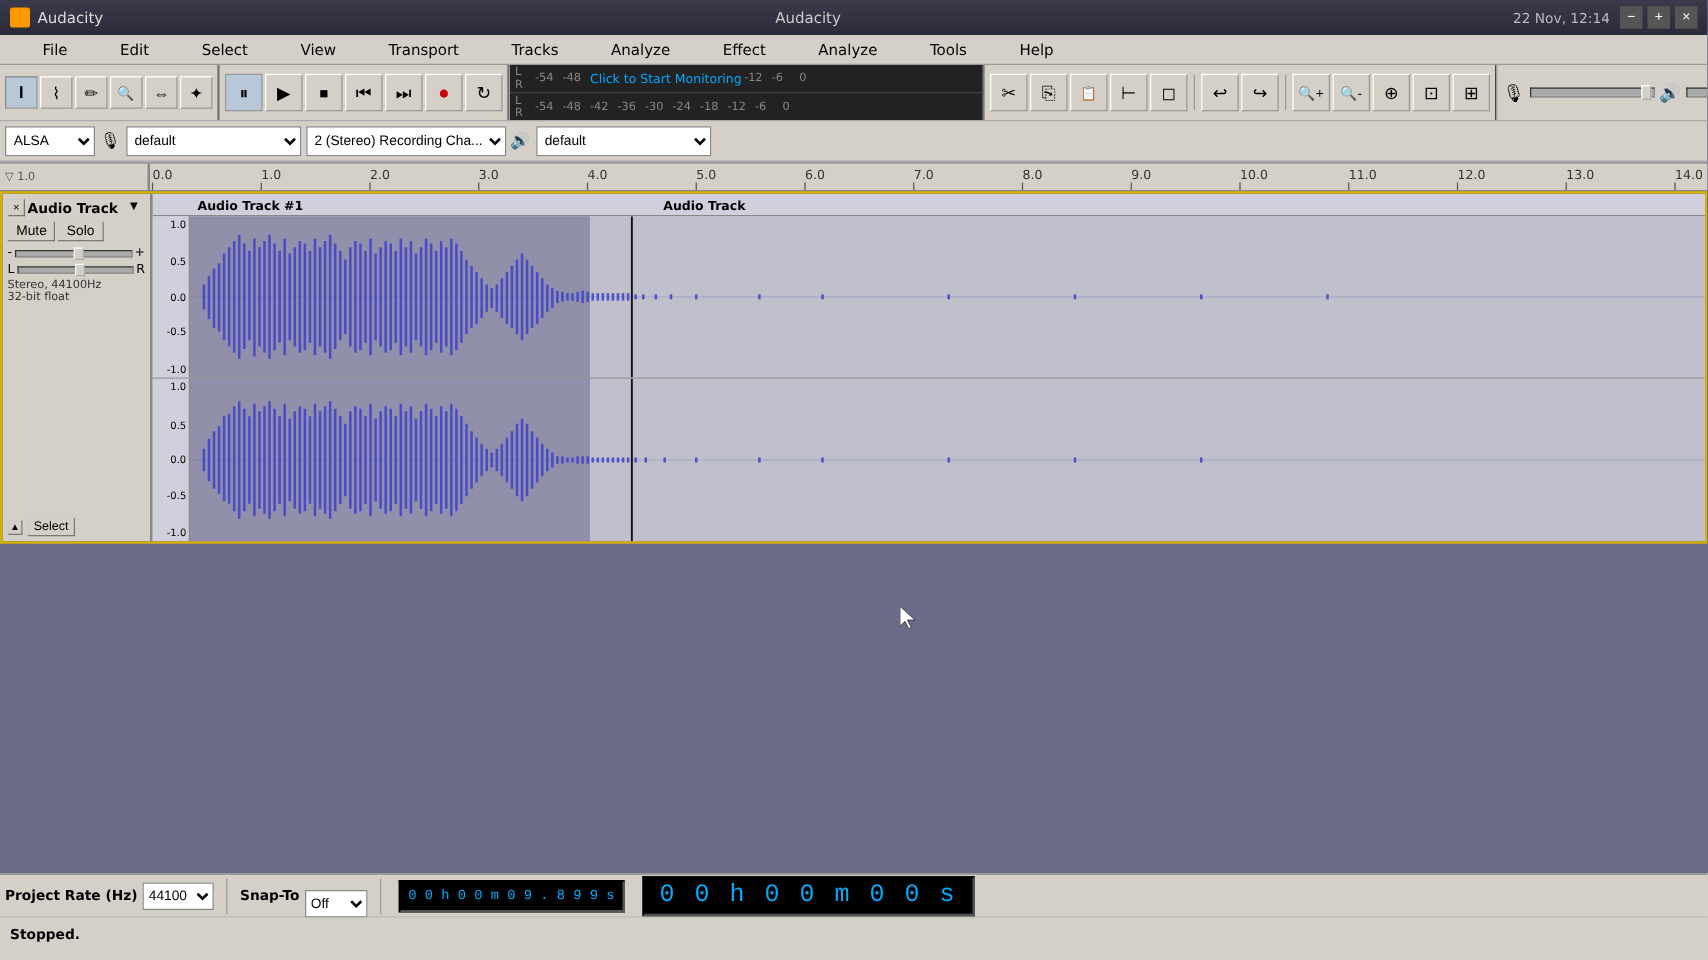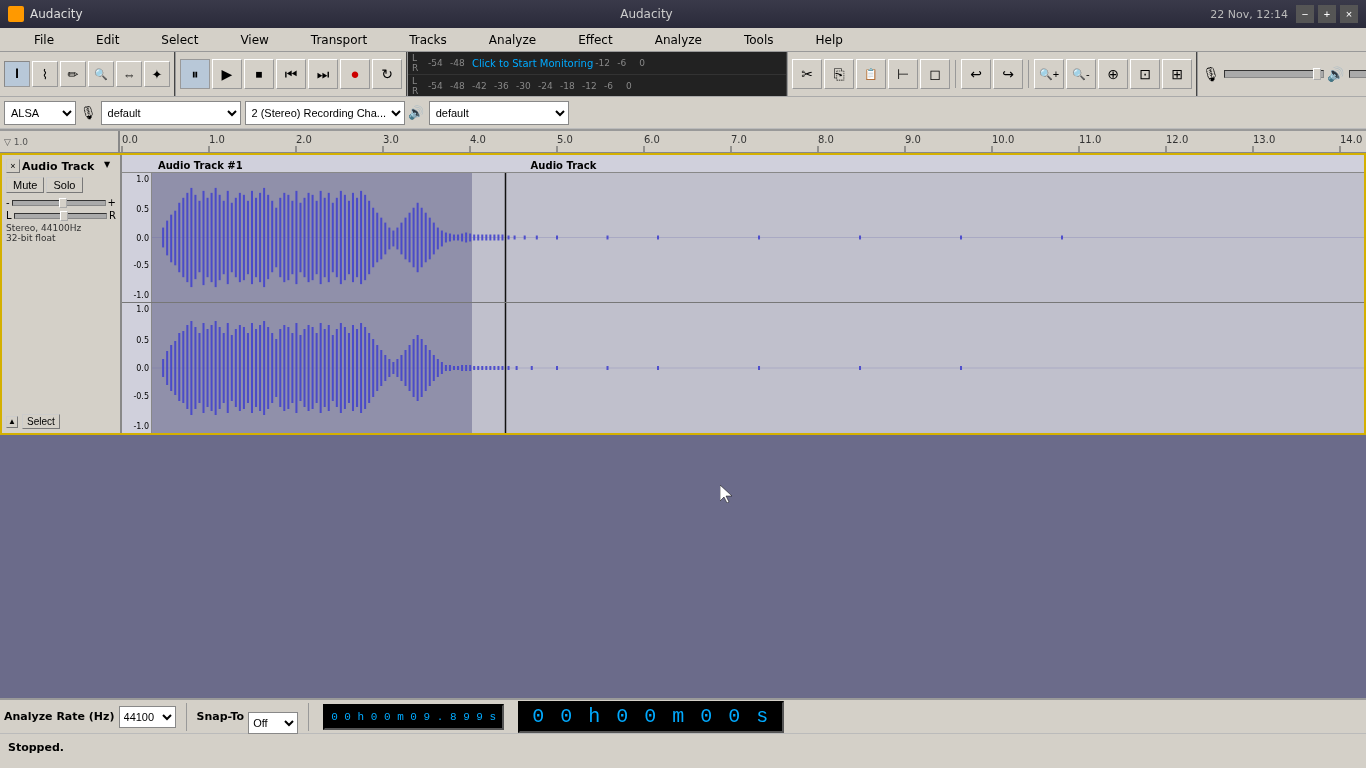--- a/index.html
+++ b/index.html
@@ -768,21 +768,21 @@
       </svg>
     </div>
   </div>
 </div>
 
 <div class="statusbar" style="position:fixed; bottom:0; left:0; width:1366px;">
 
   <div class="statusbar-top">
 
     <div class="status-group">
-      <span class="status-label">Analyze Rate (Hz)</span>
+      <span class="status-label">Project Rate (Hz)</span>
       <select class="status-select" style="width:57px;">
         <option>44100</option>
       </select>
     </div>
     <div class="status-divider"></div>
 
     <div class="status-group">
       <span class="status-label">Snap-To</span>
       <select class="status-select" style="width:50px;margin-top:12px;">
         <option>Off</option>

